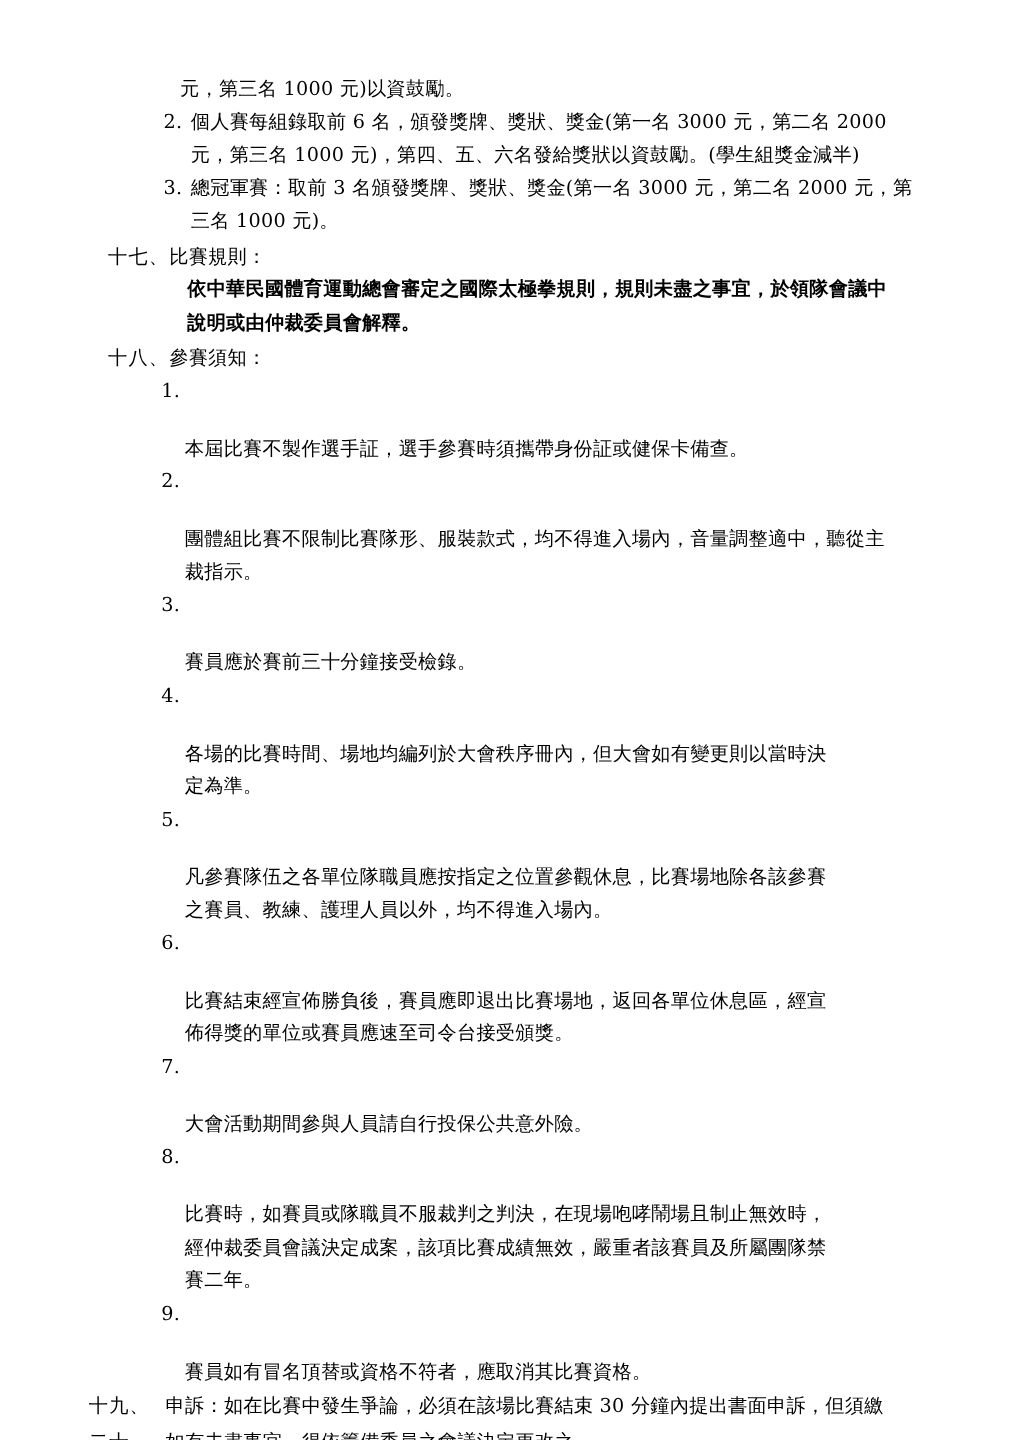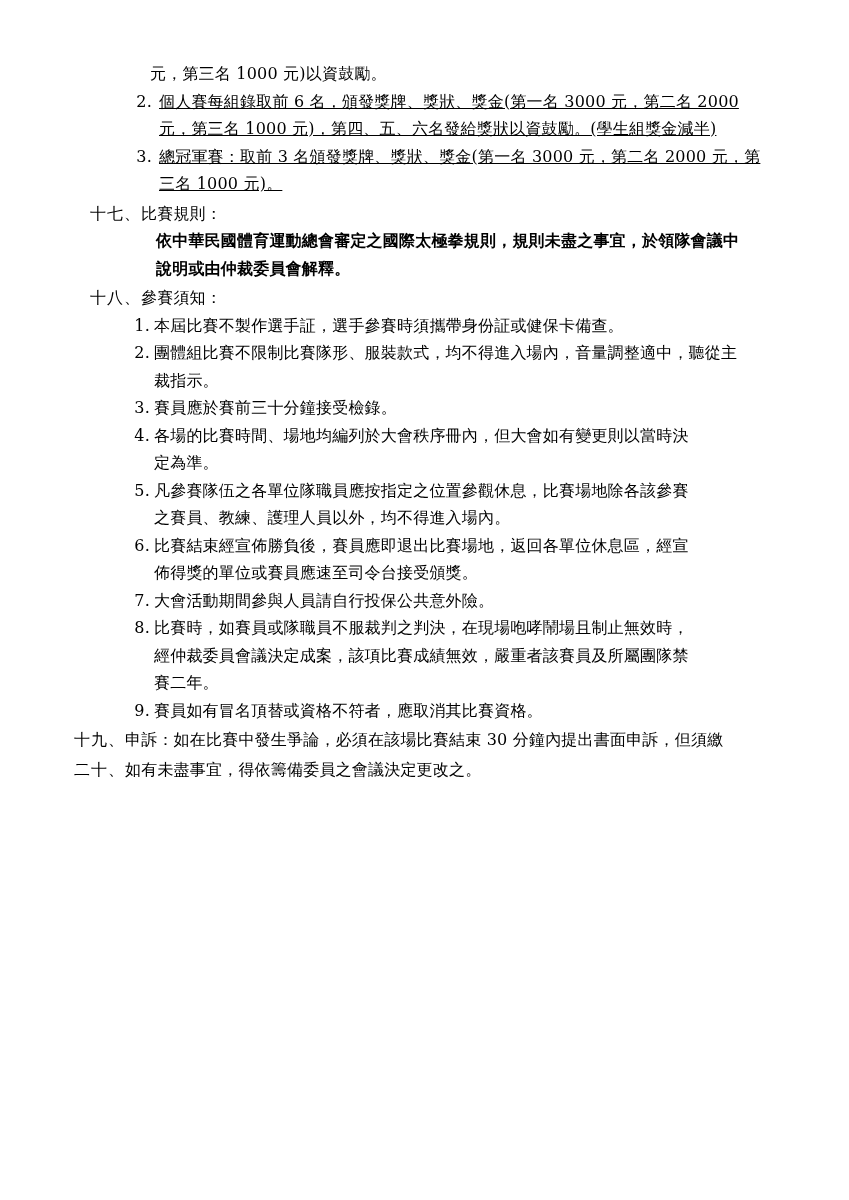--- a/index.html
+++ b/index.html
@@ -48,21 +48,20 @@
   .num-item .marker {
     flex: 0 0 auto;
     width: 26px;
     text-align: right;
     margin-right: 7px;
     font-family: "DejaVu Serif", "Liberation Serif", serif;
   }
   .num-item .text {
     flex: 1 1 auto;
     white-space: pre-wrap;
-    text-decoration: underline;
   }
 
   
   .section {
     margin-top: 2px;
   }
   .section-head {
     display: flex;
     align-items: flex-start;
     margin-left: 24px;
@@ -78,20 +77,21 @@
   }
   .section-para {
     margin: 0 0 0 90px;
     white-space: pre-wrap;
     font-weight: bold;
   }
   .hang-para {
     margin: 0 0 0 8px;
     display: flex;
     align-items: flex-end;
+    gap: 13px;
   }
   .hang-para .cn-marker {
     flex: 0 0 auto;
     white-space: pre;
     letter-spacing: 1px;
   }
   .hang-para .hang-text {
     flex: 1 1 auto;
     white-space: pre-wrap;
   }
@@ -111,20 +111,21 @@
   }
   .sub-item .marker {
     flex: 0 0 auto;
     width: 28px;
     text-align: right;
     margin-right: 4px;
   }
   .sub-item .text {
     flex: 1 1 auto;
     white-space: pre-wrap;
+    margin-top: 48px;
   }
 </style>
 </head>
 <body>
 
 <div class="page">
   <div class="doc-body">
 
     <div class="cont-line">元，第三名 1000 元)以資鼓勵。</div>
 

